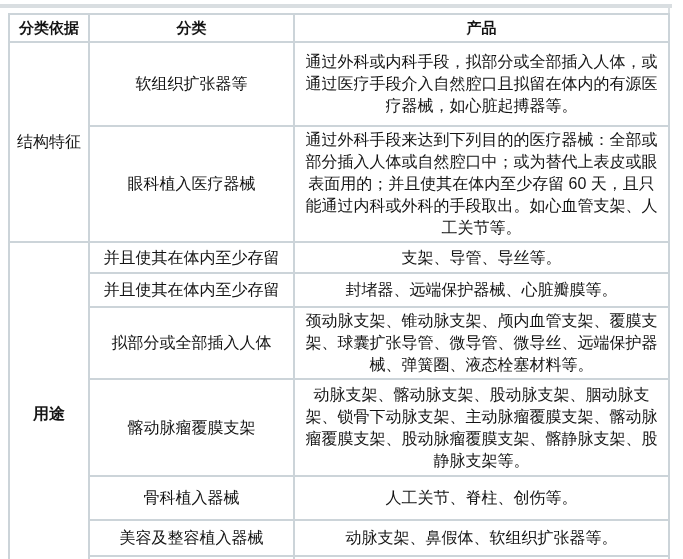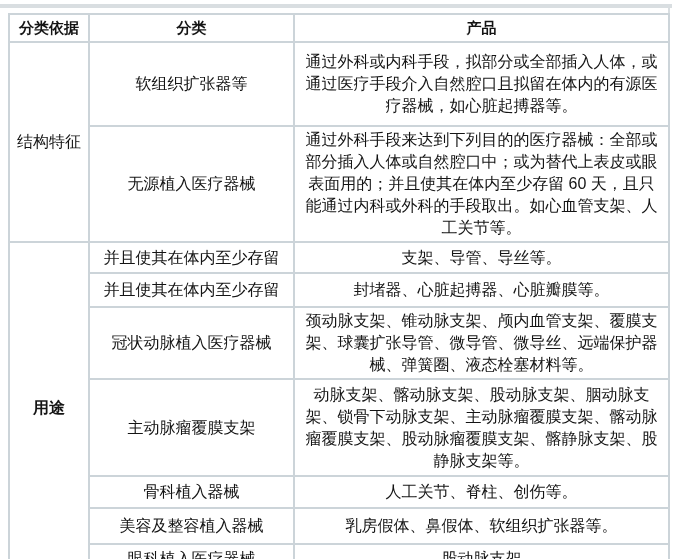--- a/index.html
+++ b/index.html
@@ -69,47 +69,47 @@
     <th>分类</th>
     <th>产品</th>
   </tr>
 
   <tr style="height:84px;">
     <td class="basis-cell basis-structural" rowspan="2">结构特征</td>
     <td>软组织扩张器等</td>
     <td>通过外科或内科手段，拟部分或全部插入人体，或通过医疗手段介入自然腔口且拟留在体内的有源医疗器械，如心脏起搏器等。</td>
   </tr>
   <tr style="height:88px;">
-    <td>无源植入医疗器械</td>
+    <td>眼科植入医疗器械</td>
     <td>通过外科手段来达到下列目的的医疗器械：全部或部分插入人体或自然腔口中；或为替代上表皮或眼表面用的；并且使其在体内至少存留 60 天，且只能通过内科或外科的手段取出。如心血管支架、人工关节等。</td>
   </tr>
 
   <tr style="height:31px;">
     <td class="basis-cell basis-usage" rowspan="7">用途</td>
     <td>并且使其在体内至少存留</td>
     <td>支架、导管、导丝等。</td>
   </tr>
   <tr style="height:34px;">
     <td>并且使其在体内至少存留</td>
-    <td>封堵器、心脏起搏器、心脏瓣膜等。</td>
+    <td>封堵器、远端保护器械、心脏瓣膜等。</td>
   </tr>
   <tr style="height:72px;">
-    <td>冠状动脉植入医疗器械</td>
+    <td>拟部分或全部插入人体</td>
     <td>颈动脉支架、锥动脉支架、颅内血管支架、覆膜支架、球囊扩张导管、微导管、微导丝、远端保护器械、弹簧圈、液态栓塞材料等。</td>
   </tr>
   <tr style="height:97px;">
-    <td>主动脉瘤覆膜支架</td>
+    <td>髂动脉瘤覆膜支架</td>
     <td>动脉支架、髂动脉支架、股动脉支架、胭动脉支架、锁骨下动脉支架、主动脉瘤覆膜支架、髂动脉瘤覆膜支架、股动脉瘤覆膜支架、髂静脉支架、股静脉支架等。</td>
   </tr>
-  <tr style="height:32px;margin-top:11px;">
+  <tr style="height:44px;margin-top:11px;">
     <td>骨科植入器械</td>
     <td>人工关节、脊柱、创伤等。</td>
   </tr>
   <tr style="height:36px;">
     <td>美容及整容植入器械</td>
-    <td>乳房假体、鼻假体、软组织扩张器等。</td>
+    <td>动脉支架、鼻假体、软组织扩张器等。</td>
   </tr>
   <tr style="height:30px;">
     <td>眼科植入医疗器械</td>
     <td>股动脉支架</td>
   </tr>
 </tbody>
   </table>
 
 </body></html>

